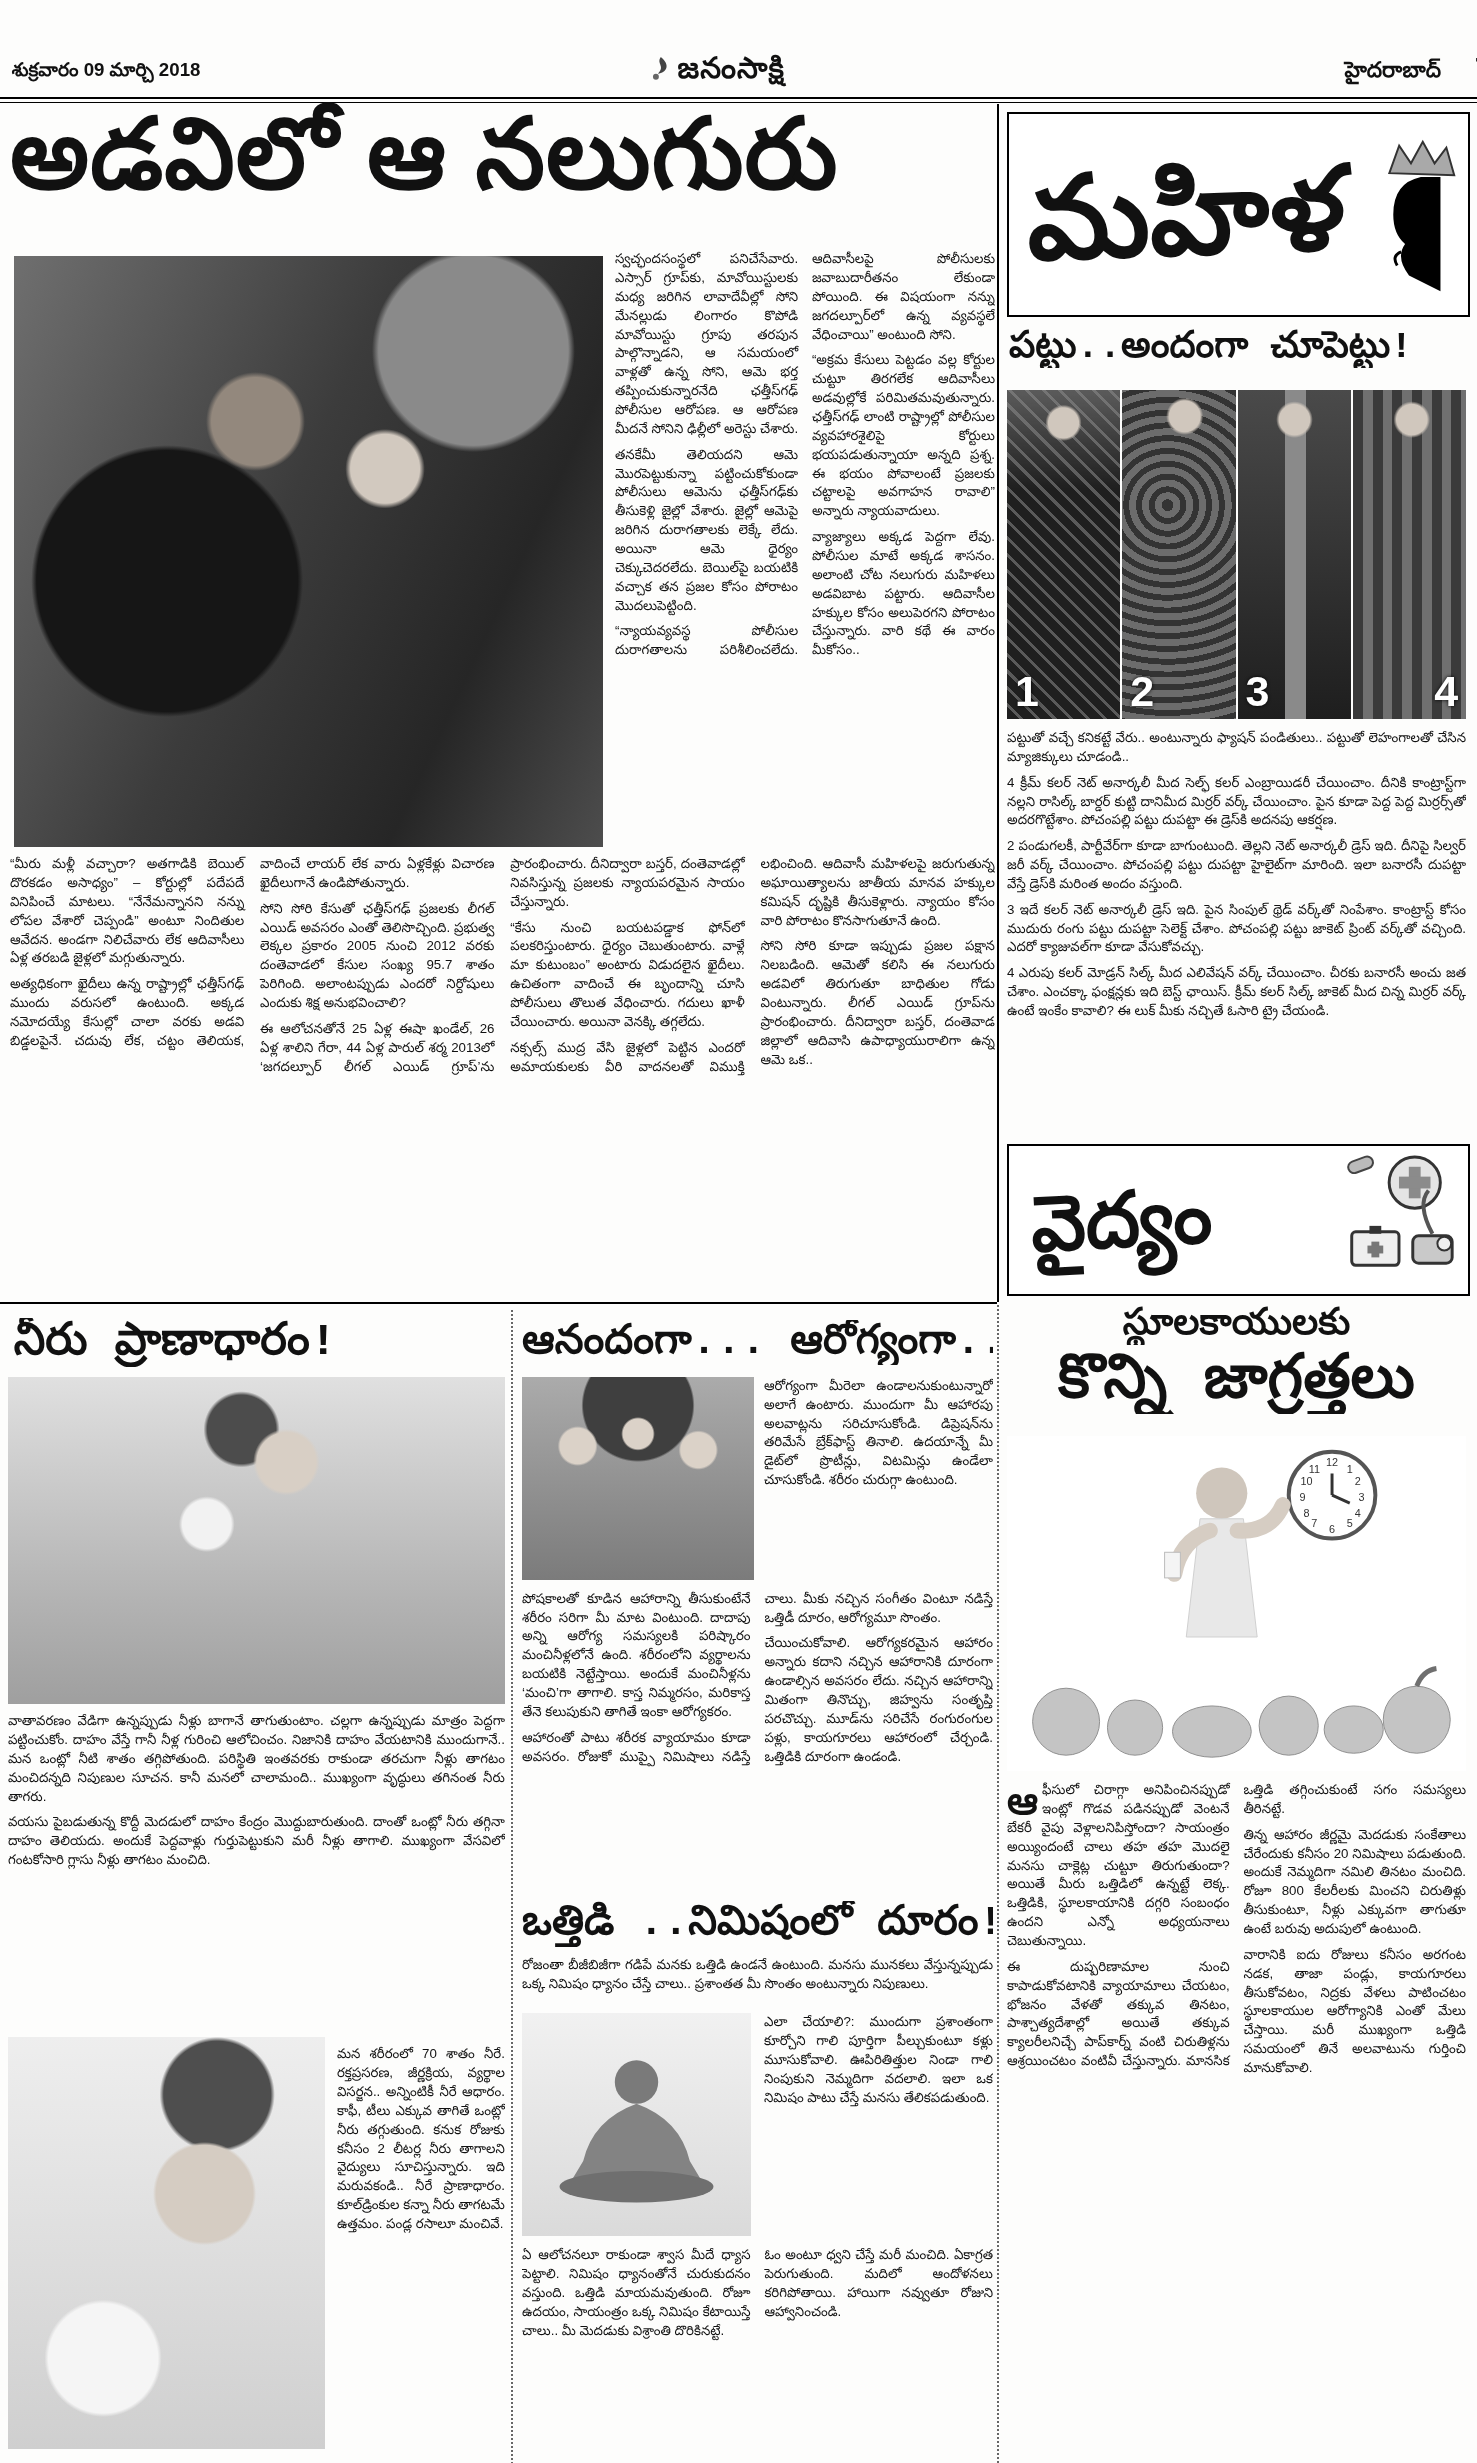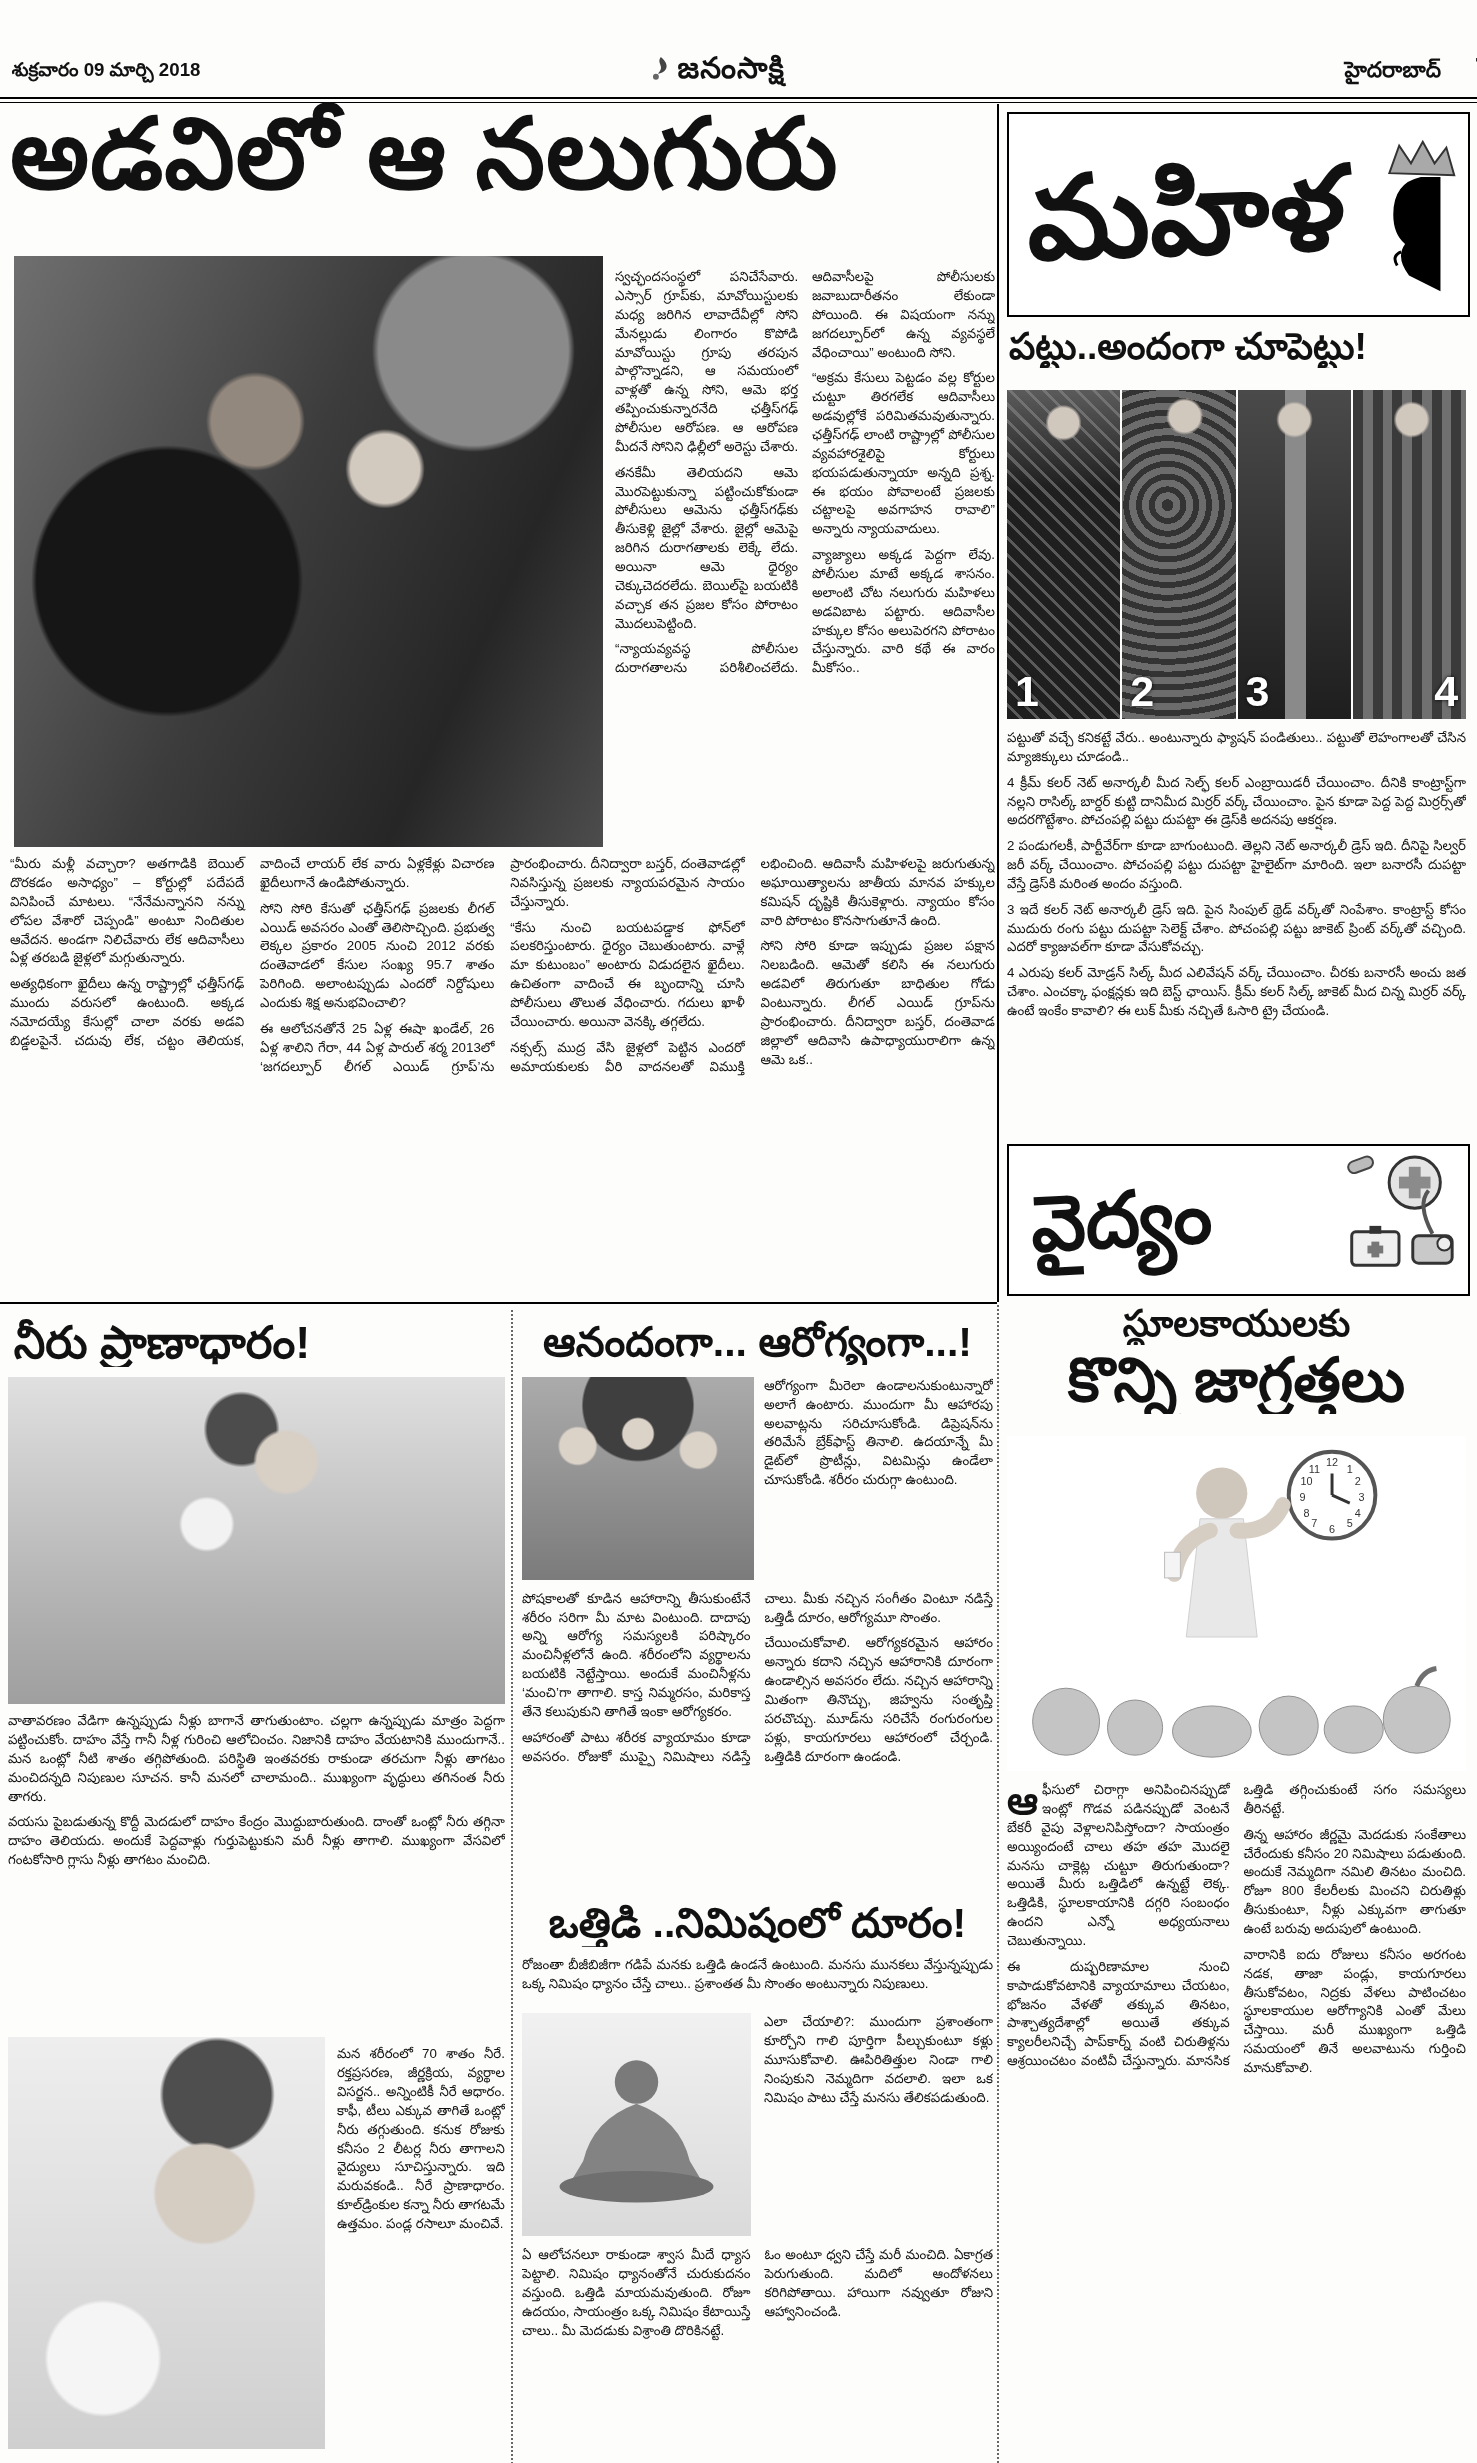--- a/index.html
+++ b/index.html
@@ -11,21 +11,21 @@
   .masthead{font-size:29.6px;font-weight:900;letter-spacing:1px;display:flex;align-items:center;gap:5.9px;}
   .city{font-size:21.7px;font-weight:bold;}
   .pgnum{font-size:31.5px;font-weight:bold;}
   .hdr-rule{border-top:2px solid #000;border-bottom:1px solid #000;height:3px;}
   
   .vrule-solid{width:2px;background:#000;}
   .vrule-dot{width:0;border-left:2px dotted #666;}
   .hrule{height:0;border-top:2px solid #000;}
   
   .hl-main{font-size:99px;font-weight:900;line-height:1.05;white-space:nowrap;overflow:hidden;letter-spacing:1px;}
-  .hl-sub{font-weight:900;line-height:1.1;overflow:hidden;white-space:nowrap;}
+  .hl-sub{font-weight:900;line-height:1.1;overflow:hidden;white-space:nowrap;font-family:Liberation Mono, monospace;}
   
   .bt{font-size:13.3px;line-height:1.42;text-align:justify;overflow:hidden;}
   .bt p{margin:0 0 6.9px 0;}
   .cols2{column-count:2;column-gap:13.8px;}
   .cols4{column-count:4;column-gap:15.8px;}
   .dc{float:left;font-size:39px;line-height:0.9;font-weight:900;padding:2px 3.9px 0 0;}
   
   .np{overflow:hidden;background:#bbb;}
   .ph-main{background:
     radial-gradient(circle at 63% 36%, #d2c9bf 0 6.5%, rgba(0,0,0,0) 7.5%),
@@ -87,21 +87,21 @@
   </div>
   <div class="abs city" style="right:69px;top:57px;">హైదరాబాద్</div>
   <div class="abs pgnum" style="right:17.7px;top:51px;">7</div>
   <div class="abs hdr-rule" style="left:0;top:97px;width:1478px;"></div>
 
   <div class="abs vrule-solid" style="left:997px;top:104px;height:1198px;"></div>
   <div class="abs vrule-dot" style="left:997px;top:1305px;height:1158px;"></div>
 
   <div class="abs hl-main" style="left:9.9px;top:102px;width:985px;height:150px;">అడవిలో ఆ నలుగురు</div>
   <div class="abs np ph-main" style="left:13.8px;top:256px;width:589px;height:591px;"></div>
-  <div class="abs bt cols2" style="left:615px;top:250px;width:380px;height:597px;margin-top:18px;">
+  <div class="abs bt cols2" style="left:615px;top:250px;width:380px;height:597px;">
     <p>స్వచ్ఛందసంస్థలో పనిచేసేవారు. ఎస్సార్ గ్రూప్‌కు, మావోయిస్టులకు మధ్య జరిగిన లావాదేవీల్లో సోని మేనల్లుడు లింగారం కొపోడి మావోయిస్టు గ్రూపు తరపున పాల్గొన్నాడని, ఆ సమయంలో వాళ్లతో ఉన్న సోని, ఆమె భర్త తప్పించుకున్నారనేది ఛత్తీస్‌గఢ్ పోలీసుల ఆరోపణ. ఆ ఆరోపణ మీదనే సోనిని ఢిల్లీలో అరెస్టు చేశారు.</p>
     <p>తనకేమీ తెలియదని ఆమె మొరపెట్టుకున్నా పట్టించుకోకుండా పోలీసులు ఆమెను ఛత్తీస్‌గఢ్‌కు తీసుకెళ్లి జైల్లో వేశారు. జైల్లో ఆమెపై జరిగిన దురాగతాలకు లెక్కే లేదు. అయినా ఆమె ధైర్యం చెక్కుచెదరలేదు. బెయిల్‌పై బయటికి వచ్చాక తన ప్రజల కోసం పోరాటం మొదలుపెట్టింది.</p>
     <p>“న్యాయవ్యవస్థ పోలీసుల దురాగతాలను పరిశీలించలేదు. ఆదివాసీలపై పోలీసులకు జవాబుదారీతనం లేకుండా పోయింది. ఈ విషయంగా నన్ను జగదల్పూర్‌లో ఉన్న వ్యవస్థలే వేధించాయి” అంటుంది సోని.</p>
     <p>“అక్రమ కేసులు పెట్టడం వల్ల కోర్టుల చుట్టూ తిరగలేక ఆదివాసీలు అడవుల్లోకే పరిమితమవుతున్నారు. ఛత్తీస్‌గఢ్ లాంటి రాష్ట్రాల్లో పోలీసుల వ్యవహారశైలిపై కోర్టులు భయపడుతున్నాయా అన్నది ప్రశ్న. ఈ భయం పోవాలంటే ప్రజలకు చట్టాలపై అవగాహన రావాలి” అన్నారు న్యాయవాదులు.</p>
     <p>వ్యాజ్యాలు అక్కడ పెద్దగా లేవు. పోలీసుల మాటే అక్కడ శాసనం. అలాంటి చోట నలుగురు మహిళలు అడవిబాట పట్టారు. ఆదివాసీల హక్కుల కోసం అలుపెరగని పోరాటం చేస్తున్నారు. వారి కథే ఈ వారం మీకోసం..</p>
   </div>
   <div class="abs bt cols4" style="left:9.9px;top:855px;width:985px;height:441px;">
     <p>“మీరు మళ్లీ వచ్చారా? అతగాడికి బెయిల్ దొరకడం అసాధ్యం” – కోర్టుల్లో పదేపదే వినిపించే మాటలు. “నేనేమన్నానని నన్ను లోపల వేశారో చెప్పండి” అంటూ నిందితుల ఆవేదన. అండగా నిలిచేవారు లేక ఆదివాసీలు ఏళ్ల తరబడి జైళ్లలో మగ్గుతున్నారు.</p>
     <p>అత్యధికంగా ఖైదీలు ఉన్న రాష్ట్రాల్లో ఛత్తీస్‌గఢ్ ముందు వరుసలో ఉంటుంది. అక్కడ నమోదయ్యే కేసుల్లో చాలా వరకు అడవి బిడ్డలపైనే. చదువు లేక, చట్టం తెలియక, వాదించే లాయర్ లేక వారు ఏళ్లకేళ్లు విచారణ ఖైదీలుగానే ఉండిపోతున్నారు.</p>
     <p>సోని సోరి కేసుతో ఛత్తీస్‌గఢ్ ప్రజలకు లీగల్ ఎయిడ్ అవసరం ఎంతో తెలిసొచ్చింది. ప్రభుత్వ లెక్కల ప్రకారం 2005 నుంచి 2012 వరకు దంతెవాడలో కేసుల సంఖ్య 95.7 శాతం పెరిగింది. అలాంటప్పుడు ఎందరో నిర్దోషులు ఎందుకు శిక్ష అనుభవించాలి?</p>

